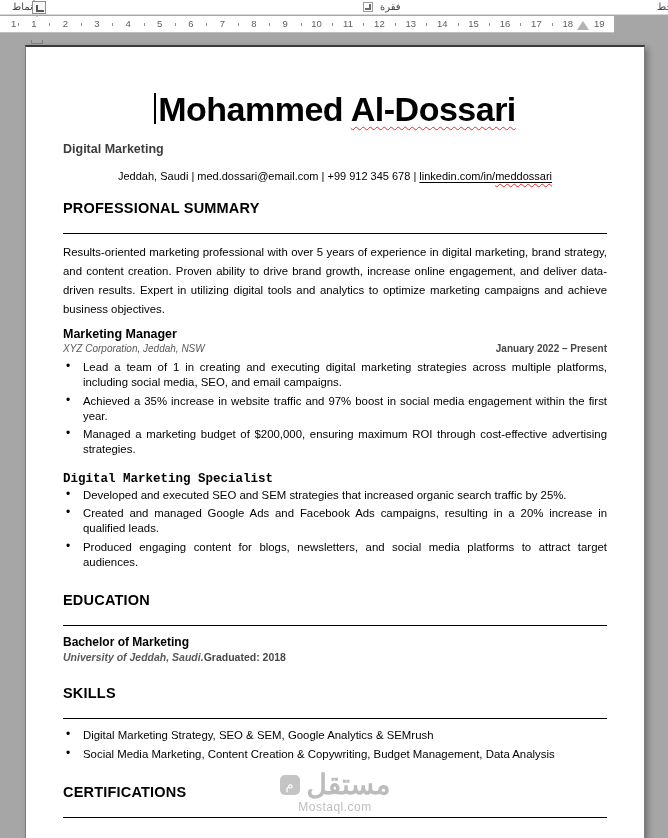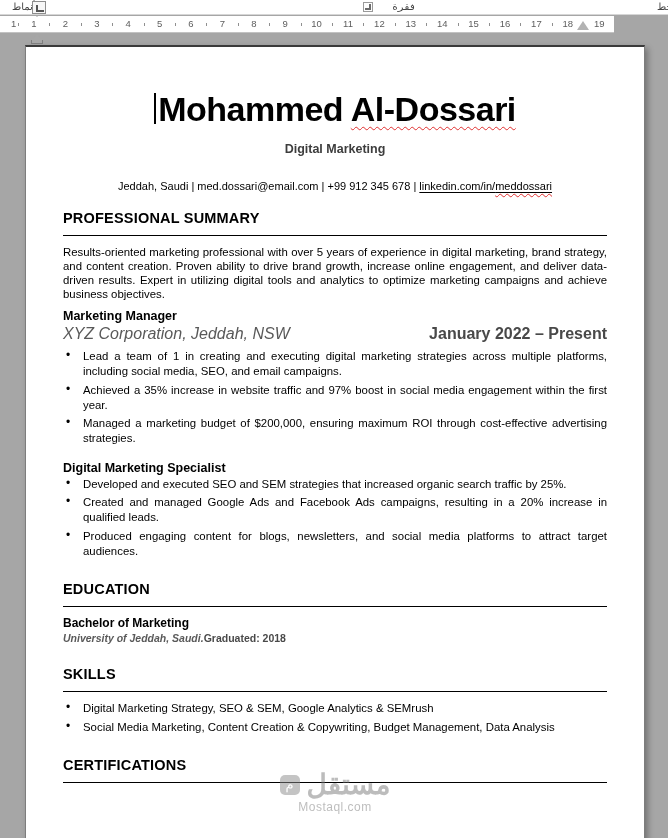--- a/index.html
+++ b/index.html
@@ -9,21 +9,21 @@
     background:#a6a6a6; font-family:"Liberation Sans", sans-serif;
   }
 
   
   .topbar {
     position:absolute; left:0; top:0; width:668px; height:15px;
     background:#ffffff; border-bottom:1px solid #d6d6d6; z-index:4;
   }
   .ribbon-label { position:absolute; top:1px; font-size:10px; color:#454545; white-space:nowrap; }
   .lbl-styles { left:12px; }
-  .lbl-paragraph { left:392px;font-family:Liberation Mono, monospace; }
+  .lbl-paragraph { left:380px; }
   .lbl-font { left:657px; }
   .dialog-launcher {
     position:absolute; left:363px; top:2px; width:10px; height:10px;
     border:1px solid #9a9a9a; background:#fdfdfd;
   }
   .dialog-launcher::after {
     content:""; position:absolute; right:1px; bottom:1px; width:4px; height:4px;
     border-right:2px solid #6b6b6b; border-bottom:2px solid #6b6b6b;
   }
   .tab-selector {
@@ -67,36 +67,36 @@
     padding:44px 37px 40px 37px; z-index:1; color:#000;
   }
 
   .doc-name { font-size:34px; font-weight:700; text-align:center; letter-spacing:-0.5px; line-height:37px; margin-bottom:14px; white-space:nowrap; }
   .caret { display:inline-block; width:2px; height:31px; background:#000; vertical-align:-3px; margin-right:2px; }
   .squiggly {
     text-decoration-line:underline; text-decoration-style:wavy;
     text-decoration-color:#e03030; text-decoration-thickness:1px;
     text-underline-offset:5px; text-decoration-skip-ink:none;
   }
-  .doc-subtitle { text-align:center; font-weight:700; font-size:12.5px; color:#3d3d3d; margin-bottom:24px; }
+  .doc-subtitle { text-align:left; font-weight:700; font-size:12.5px; color:#3d3d3d; margin-bottom:14px; }
   .doc-contact { text-align:center; font-size:11px; margin-bottom:18px; }
   .contact-link { text-decoration:underline; text-underline-offset:2px; }
   .contact-link .squiggly { text-underline-offset:3px; }
 
   .sec-heading {
     font-size:14.5px; font-weight:700; letter-spacing:0.2px; line-height:17px;
-    border-bottom:1.6px solid #000; padding-bottom:8px; margin:22px 0 9px 0;
+    border-bottom:1.6px solid #000; padding-bottom:16px; margin:22px 0 9px 0;
   }
   .sec-heading.first { margin-top:18px; }
 
-  .body-text { font-size:11.4px; line-height:14px; text-align:justify; }
+  .body-text { font-size:11.4px; line-height:19px; text-align:justify; }
 
   .job-title { font-size:12.5px; font-weight:700; margin-top:8px; margin-bottom:2px; }
-  .job-title.second { margin-top:14px; }
-  .job-sub { display:flex; justify-content:space-between; align-items:center; font-size:16px; margin-bottom:6px; }
+  .job-title.second { margin-top:14px;font-family:Liberation Mono, monospace; }
+  .job-sub { display:flex; justify-content:space-between; align-items:center; font-size:10px; margin-bottom:6px; }
   .company { font-style:italic; color:#595959; }
   .dates { font-weight:700; color:#494949; }
 
   ul.bullets { list-style:none; margin:0; }
   ul.bullets li {
     position:relative; padding-left:20px; font-size:11.4px; line-height:15.3px;
     text-align:justify; margin-bottom:3px;
   }
   ul.bullets li::before { content:"\2022"; position:absolute; left:3px; top:-1px; font-size:12px; }
 

